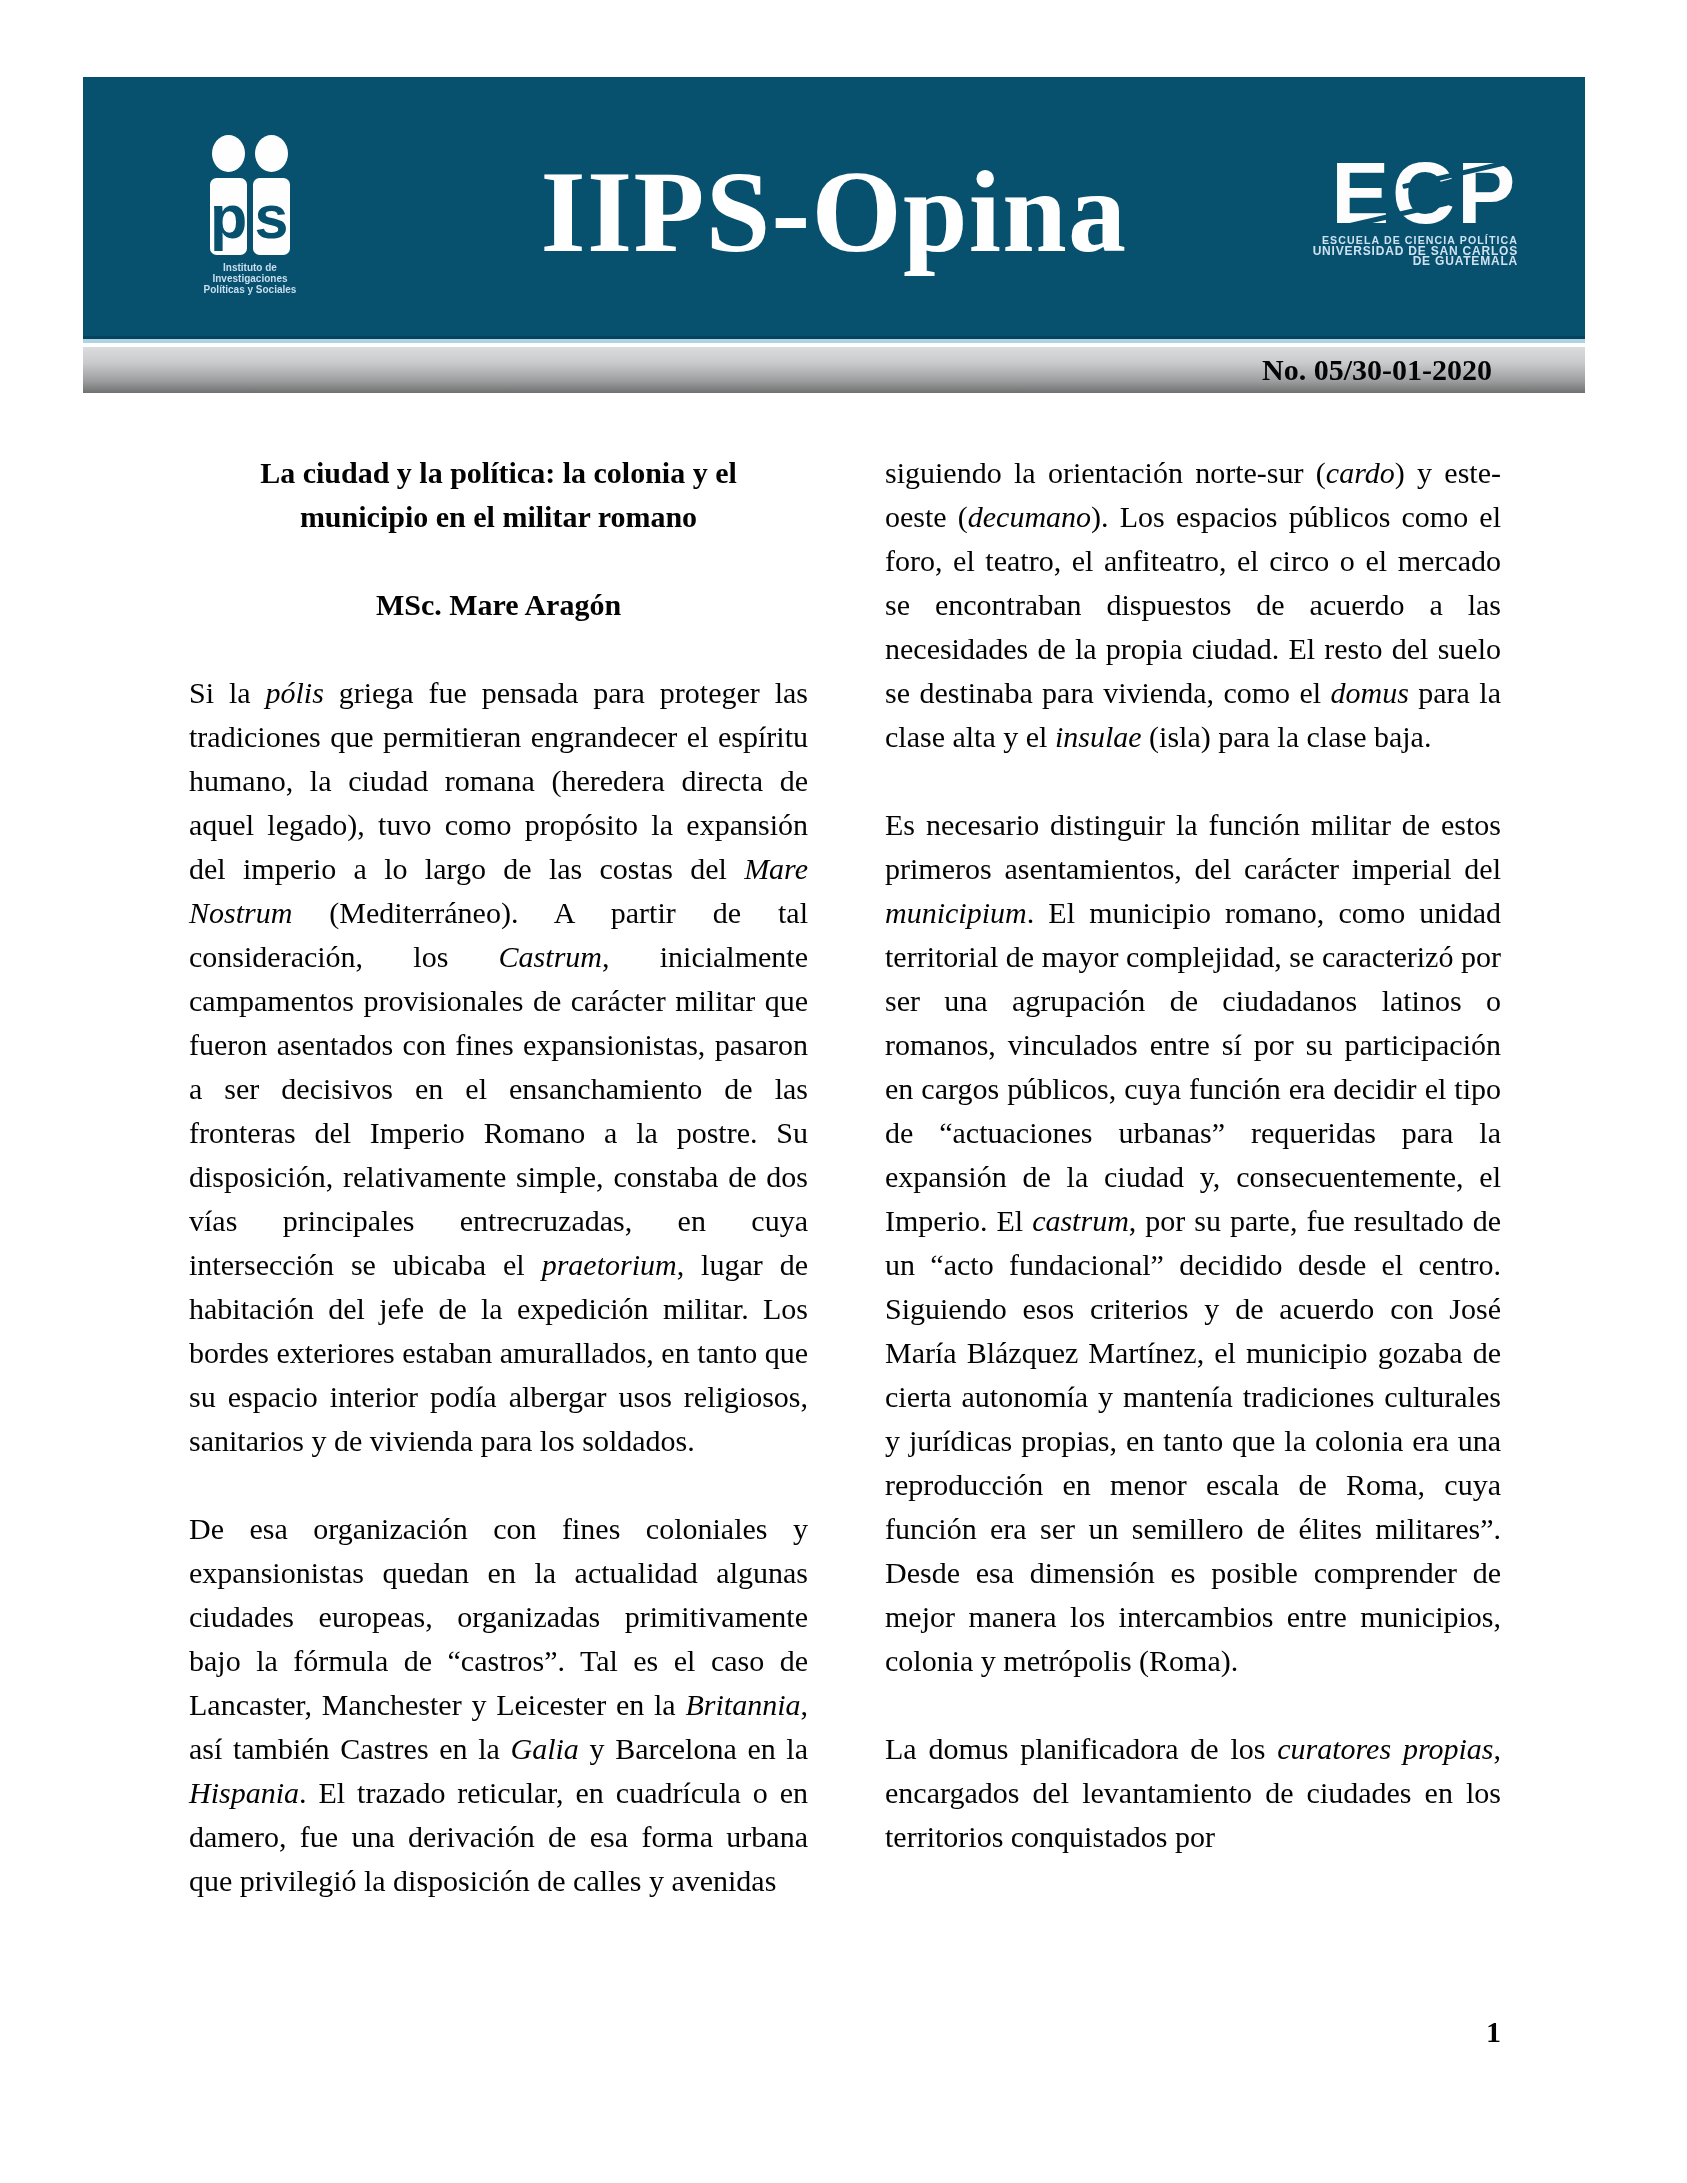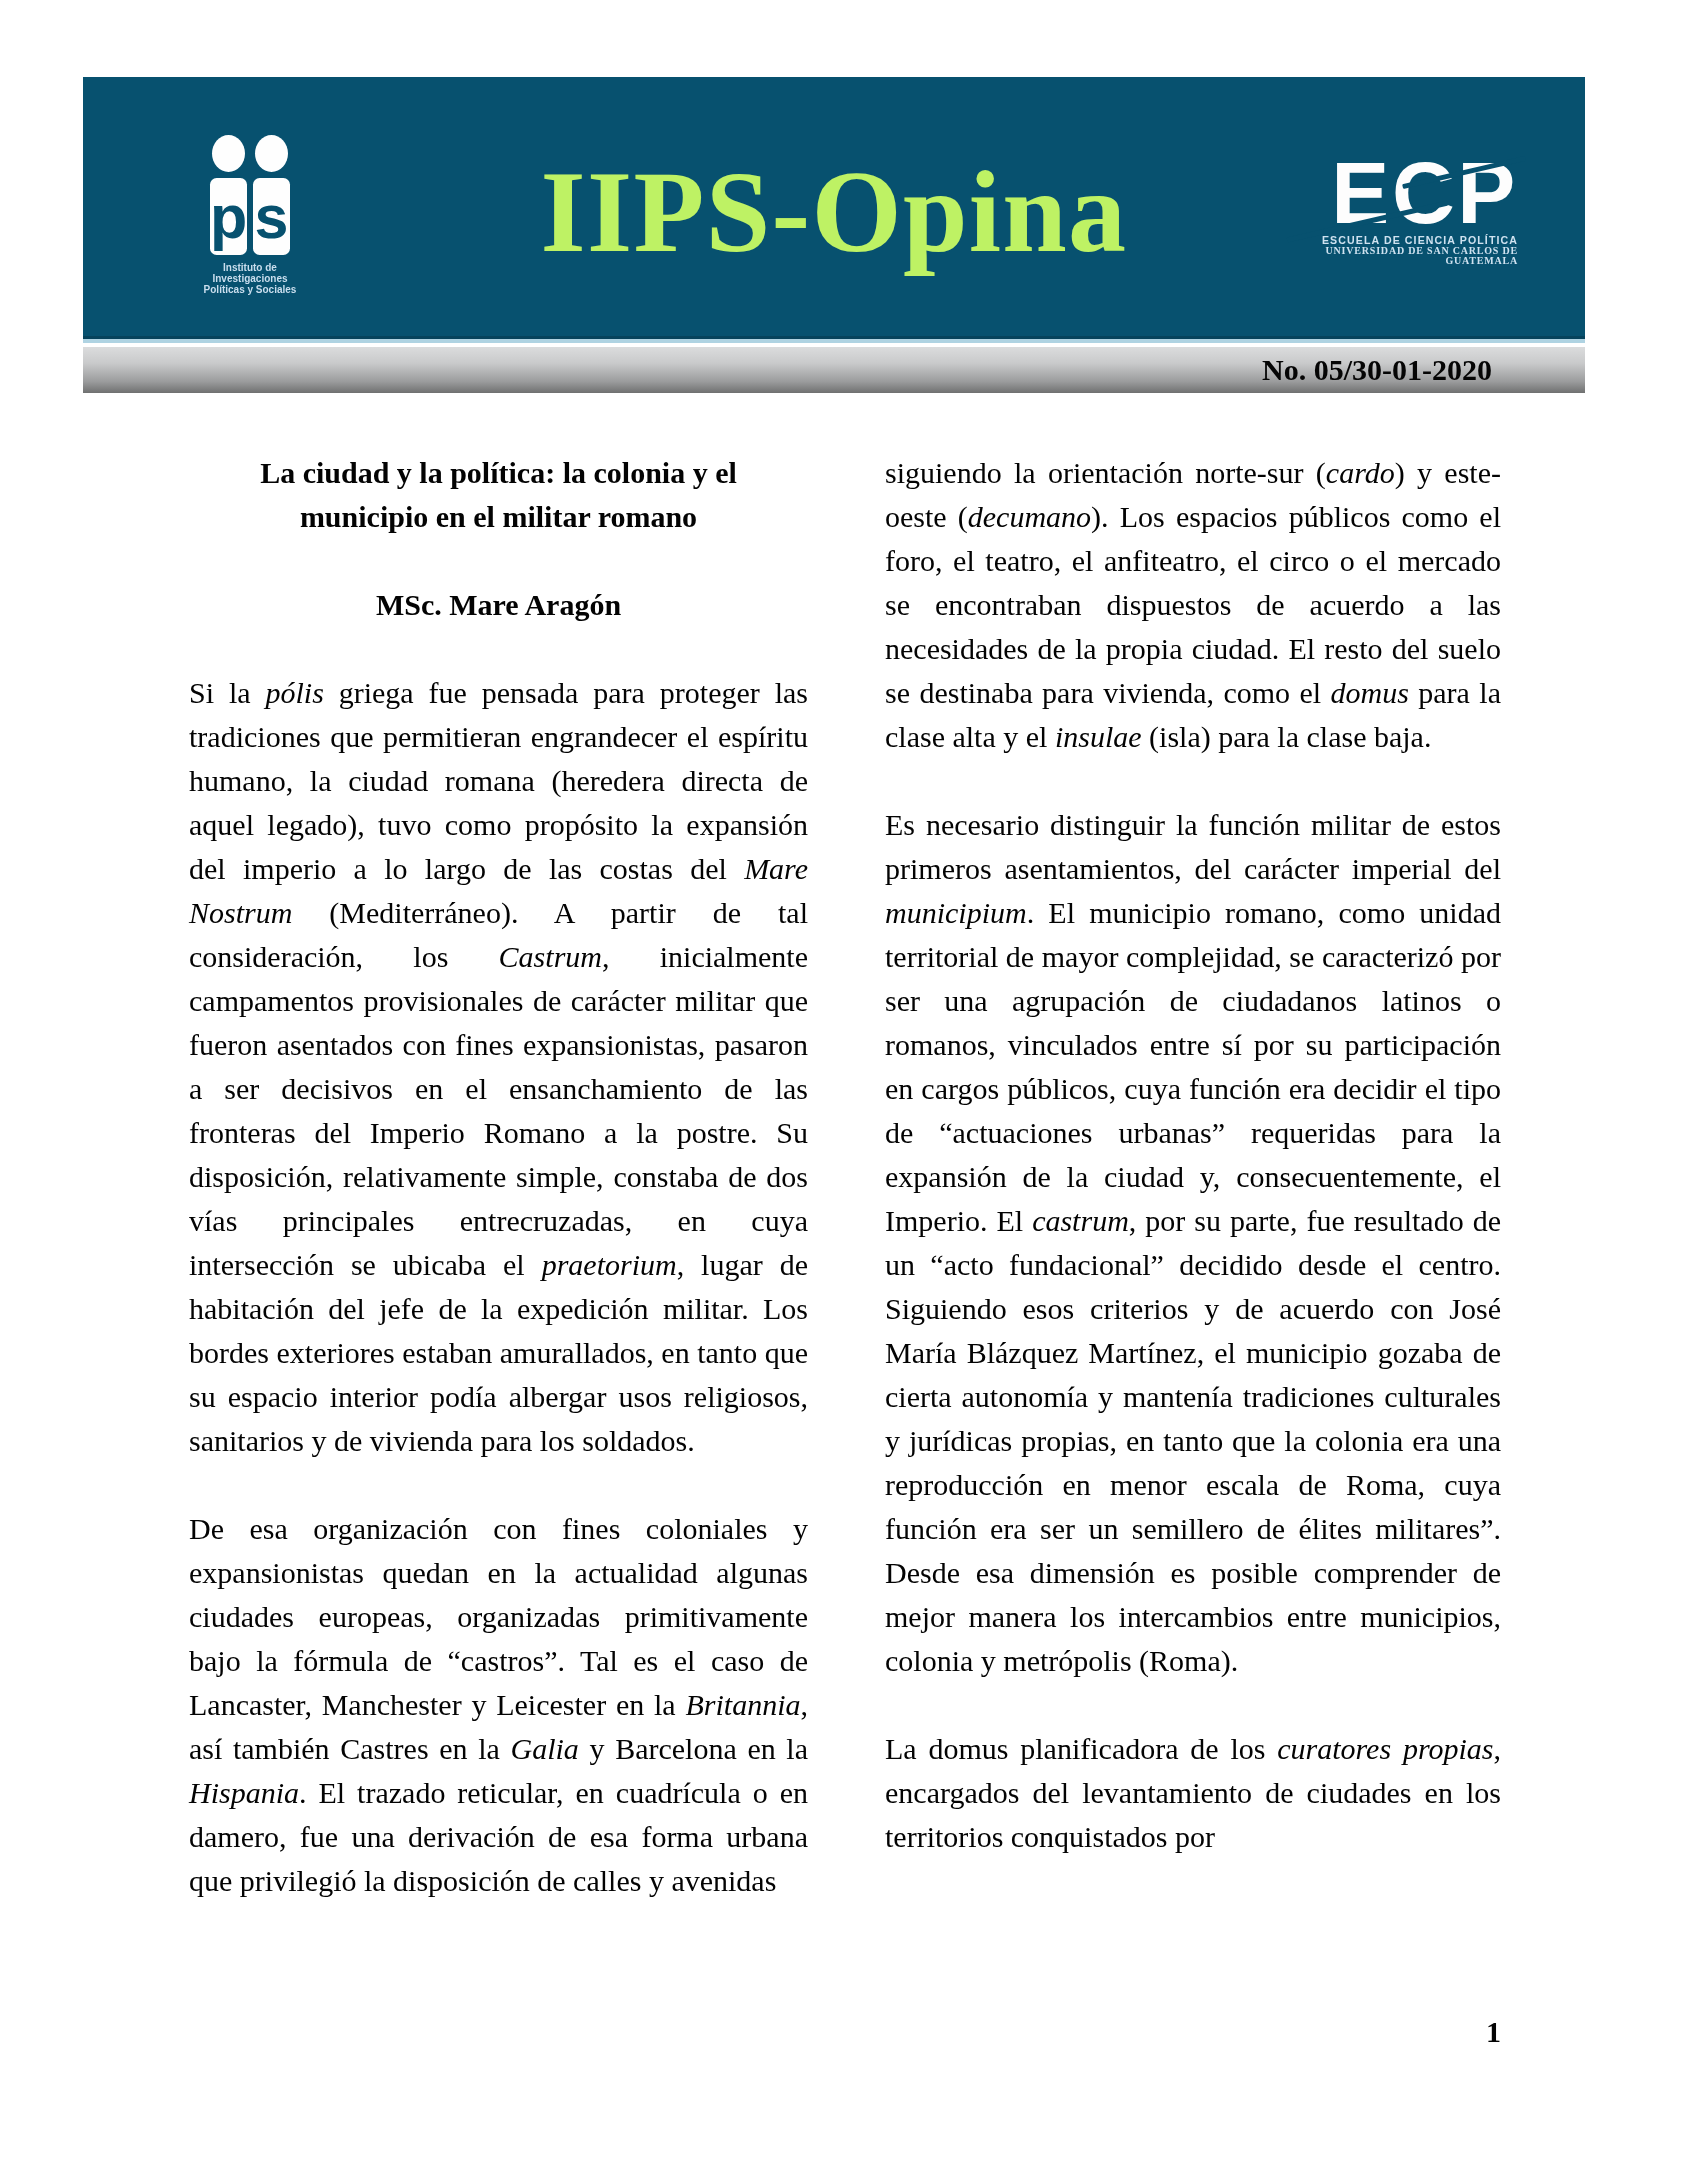--- a/index.html
+++ b/index.html
@@ -23,21 +23,21 @@
     background:linear-gradient(to bottom,#DBDCDD 0%,#C9CACB 35%,#9B9C9D 75%,#6F7070 100%);
     box-sizing:border-box; padding-right:93px;
     text-align:right; font-weight:bold; font-size:30px; line-height:46px; color:#050505;
   }
 
   
   .masthead {
     position:absolute; left:0; top:50%; width:100%;
     transform:translateY(-46%);
     text-align:center; font-weight:bold; font-size:116px; line-height:1;
-    color:#bef264; letter-spacing:1.3px;
+    color:#ffffff; letter-spacing:1.3px;
   }
 
   
   .iips-logo { position:absolute; left:114px; top:58px; width:106px; text-align:center; }
   .iips-figures { display:flex; justify-content:center; gap:6px; }
   .iips-figure { display:flex; flex-direction:column; align-items:center; gap:6px; }
   .iips-dot { width:33px; height:37px; background:#FEFEFE; border-radius:50%; }
   .iips-block {
     width:37px; height:77px; background:#FEFEFE; border-radius:6.6px;
     display:flex; align-items:center; justify-content:center;
@@ -58,22 +58,22 @@
   .ecp-slash {
     position:absolute; background:#07516F; height:4.6px; border-radius:1.3px;
   }
   .ecp-slash.s1 { width:165px; left:-8px; top:61px; transform:rotate(-13deg); }
   .ecp-slash.s2 { width:126px; right:-9.3px; top:12px; transform:rotate(-13deg); }
   .ecp-caption1 {
     margin-top:6.6px; font-family:"Liberation Sans", sans-serif; font-weight:bold;
     font-size:10.6px; line-height:12px; letter-spacing:1.1px; color:#CFE2F0;
   }
   .ecp-caption2 {
-    font-family:Liberation Serif, serif; font-weight:bold;
-    font-size:10px; line-height:10.6px; letter-spacing:0.8px; color:#CFE2F0;
+    font-family:Liberation Sans, sans-serif; font-weight:bold;
+    font-size:12px; line-height:10.6px; letter-spacing:0.8px; color:#CFE2F0;
   }
 
   
   .col {
     position:absolute; top:445px;
     font-size:30px; line-height:44px; text-align:justify;margin-top:6px;
   }
   .col-left  { left:189px;  width:619px; }
   .col-right { left:885px; width:616px; }
   .col p { margin:0 0 44px 0; }

